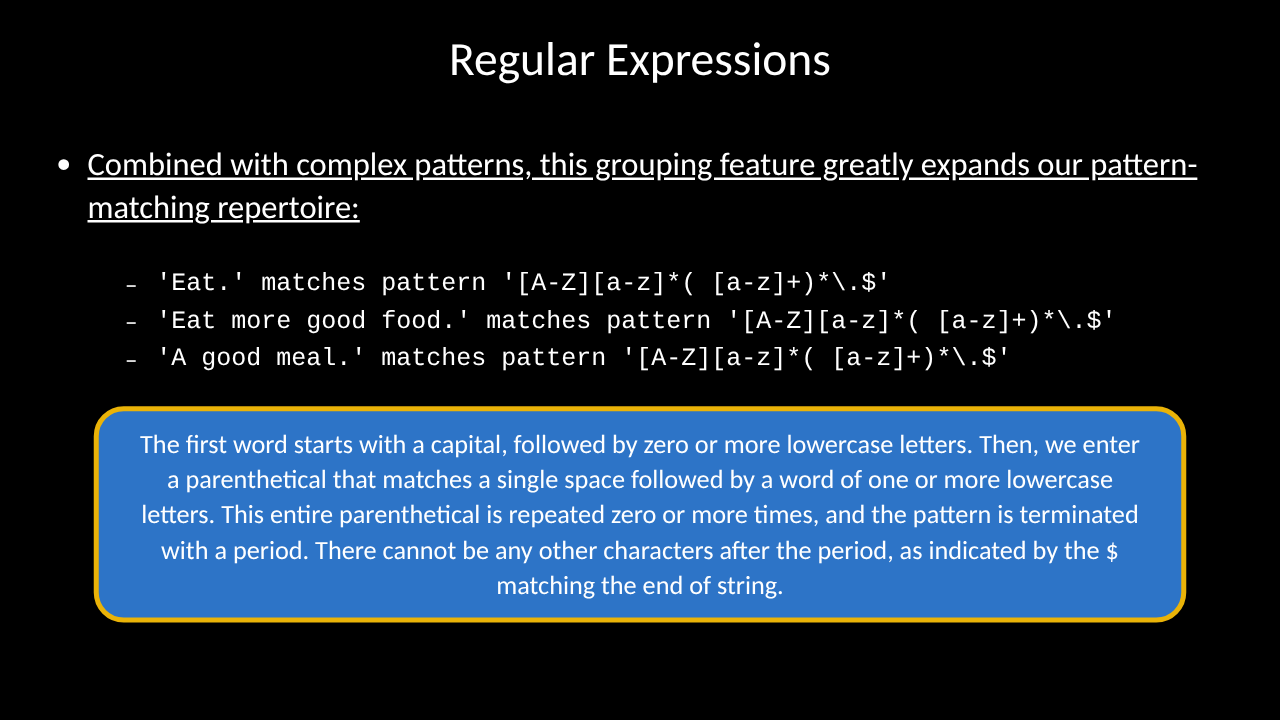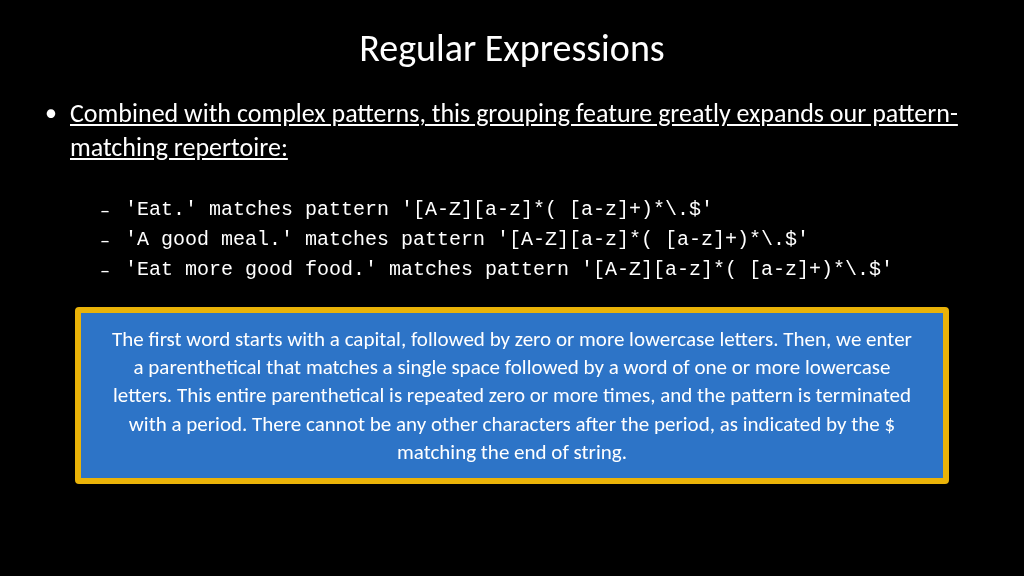--- a/index.html
+++ b/index.html
@@ -17,21 +17,21 @@
     }
     .slide {
       width: 100%;
       height: 100%;
       padding: 20px 40px;
     }
     .title {
       text-align: center;
       font-size: 38px;
       font-weight: normal;
-      margin-bottom: 26px;
+      margin-bottom: 44px;
       margin-top: 5px;
     }
     .main-bullet {
       font-size: 26px;
       line-height: 1.3;
       margin-bottom: 30px;
       padding-left: 30px;
       position: relative;
       text-decoration: underline;
     }
@@ -53,37 +53,37 @@
       padding-left: 25px;
     }
     .sub-bullet::before {
       content: "–";
       position: absolute;
       left: 0;
       font-family: Calibri, Arial, sans-serif;
     }
     .explanation-box {
       background: #2d74c7;
-      border: 6px solid #eab308;
-      border-radius: 4px;
+      border: 4px solid #eab308;
+      border-radius: 24px;
       padding: 12px 30px;
       margin: 0 35px;
       text-align: center;
       font-size: 21px;
       line-height: 1.35;
     }
   </style>
 </head>
 <body>
 
 <div class="slide">
   <h1 class="title">Regular Expressions</h1>
 
   <div class="main-bullet">Combined with complex patterns, this grouping feature greatly expands our pattern-matching repertoire:</div>
 
   <div class="sub-bullets">
     <div class="sub-bullet">'Eat.' matches pattern '[A-Z][a-z]*( [a-z]+)*\.$'</div>
+    <div class="sub-bullet">'Eat more good food.' matches pattern '[A-Z][a-z]*( [a-z]+)*\.$'</div>
     <div class="sub-bullet">'A good meal.' matches pattern '[A-Z][a-z]*( [a-z]+)*\.$'</div>
-    <div class="sub-bullet">'Eat more good food.' matches pattern '[A-Z][a-z]*( [a-z]+)*\.$'</div>
   </div>
 
   <div class="explanation-box">The first word starts with a capital, followed by zero or more lowercase letters. Then, we enter a parenthetical that matches a single space followed by a word of one or more lowercase letters. This entire parenthetical is repeated zero or more times, and the pattern is terminated with a period. There cannot be any other characters after the period, as indicated by the $ matching the end of string.</div>
 </div>
 
 </body></html>

